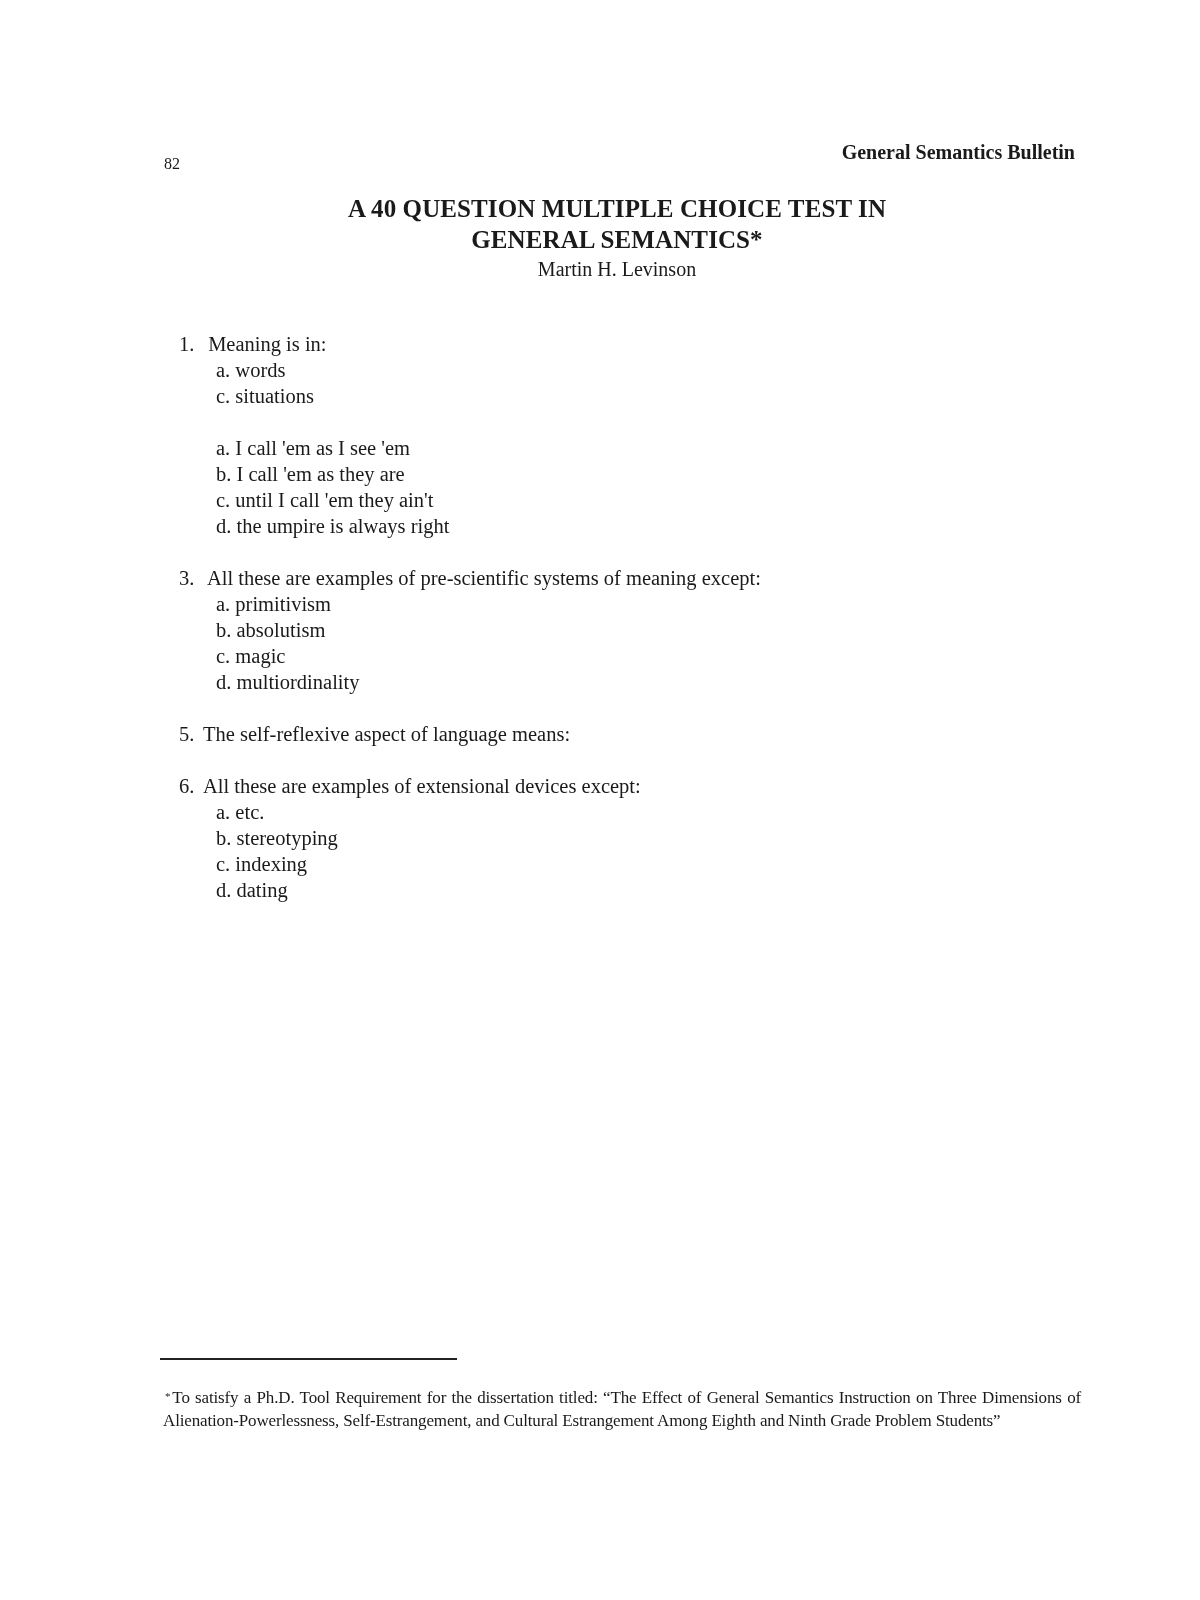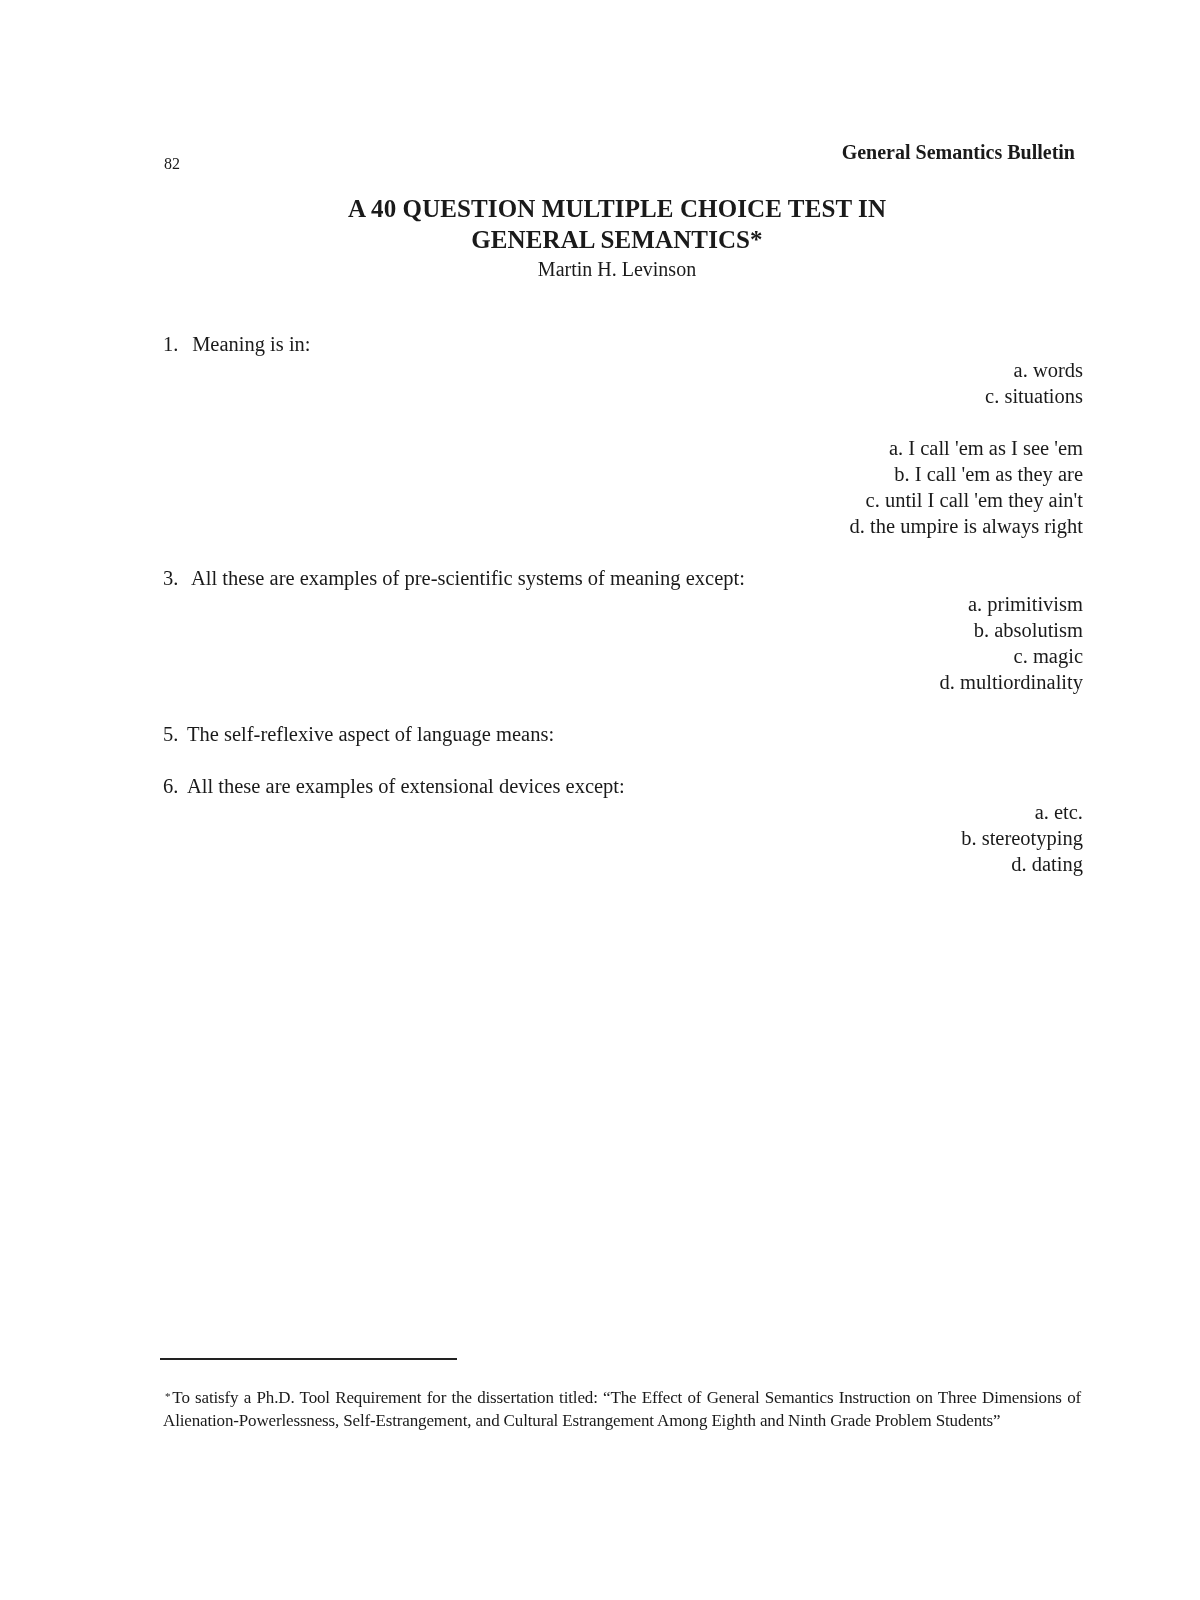--- a/index.html
+++ b/index.html
@@ -46,41 +46,40 @@
       font-size: 20px;
       line-height: 28px;
     }
     .questions {
       position: absolute;
       left: 163px;
       top: 331px;
       width: 920px;
     }
     .question {
-      margin: 0 0 26px 0;
+      margin: 0 0 26px 16px;
     }
     .q-stem {
       font-size: 20.5px;
       line-height: 26px;
       white-space: nowrap;
     }
     .q-num {
       display: inline-block;
       min-width: 24px;
     }
     .choices {
       list-style: none;
       margin: 0;
       padding: 0 0 0 37px;
     }
     .choice {
       font-size: 20.5px;
       line-height: 26px;
       white-space: nowrap;
-      text-align: right;
     }
     .footnote-rule {
       position: absolute;
       left: 160px;
       top: 1358px;
       width: 297px;
       height: 2px;
       background: #222;
     }
     .footnote {
@@ -145,20 +144,21 @@
 
   <div class="question">
     <div class="q-stem"><span class="q-num">5.</span><span>The self-reflexive aspect of language means:</span></div>
   </div>
 
   <div class="question">
     <div class="q-stem"><span class="q-num">6.</span><span>All these are examples of extensional devices except:</span></div>
     <ul class="choices">
       <li class="choice">a. etc.</li>
       <li class="choice">b. stereotyping</li>
+      <li class="choice">c. indexing</li>
       <li class="choice">d. dating</li>
     </ul>
   </div>
 </div>
 
 <div class="footnote-rule"></div>
 
 <div class="footnote">
   <span class="fn-mark">*</span><span>To satisfy a Ph.D. Tool Requirement for the dissertation titled: “The Effect of General Semantics Instruction on Three Dimensions of Alienation-Powerlessness, Self-Estrangement, and Cultural Estrangement Among Eighth and Ninth Grade Problem Students”</span>
 </div>

